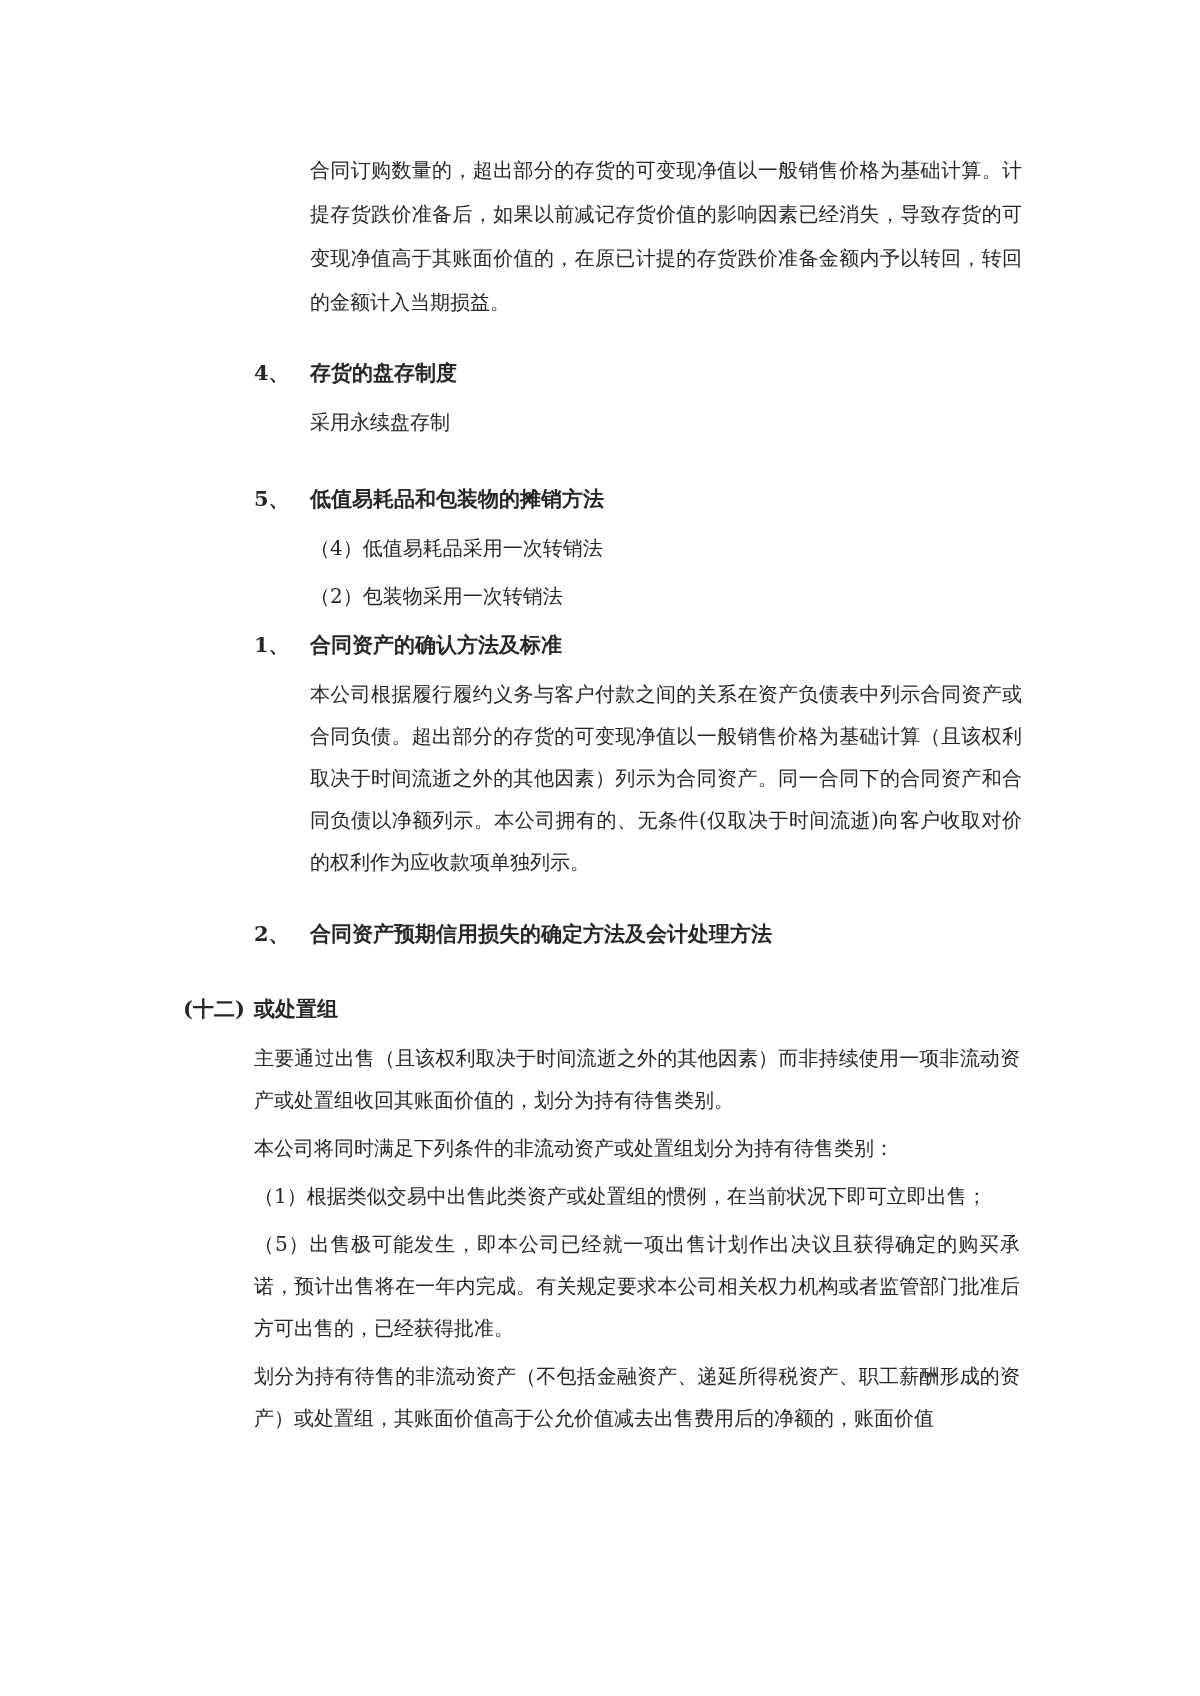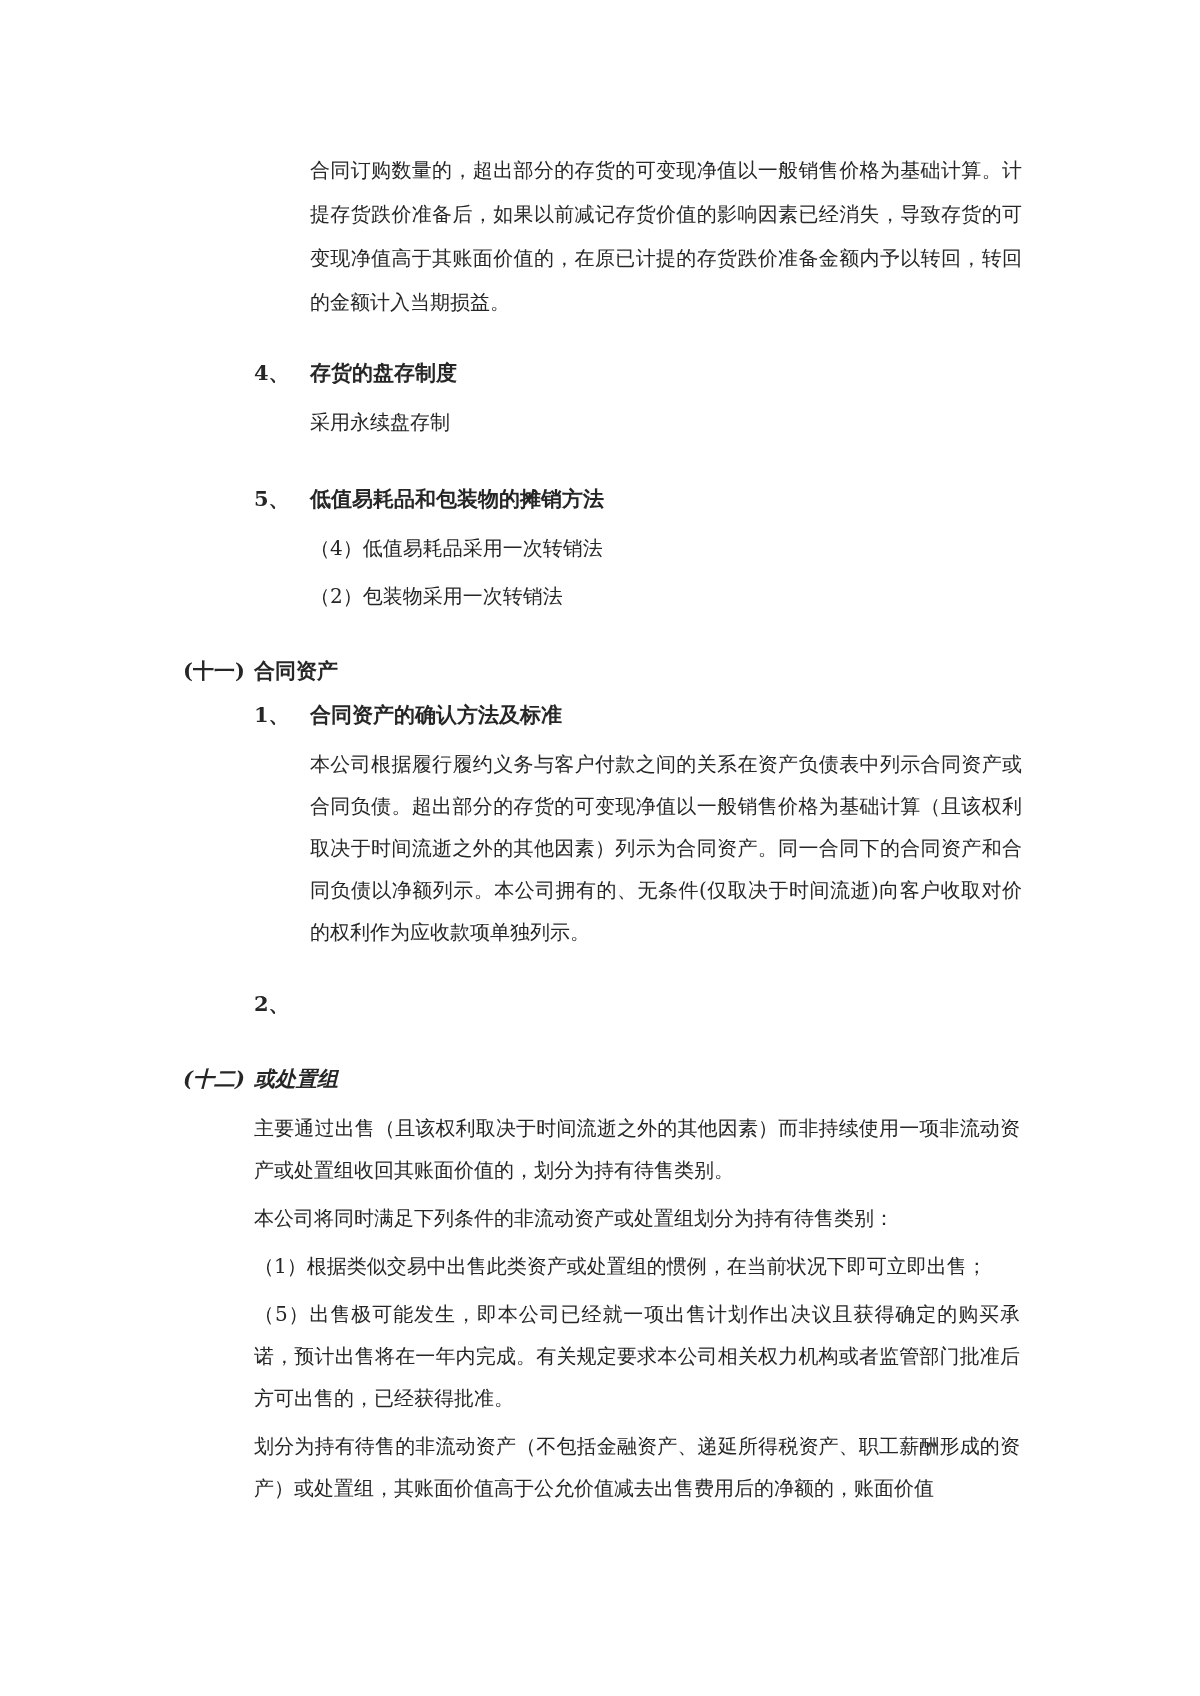--- a/index.html
+++ b/index.html
@@ -36,21 +36,21 @@
     margin: 0;
   }
   .lvl1 { margin-left: 183px; }            
   .lvl1 .marker { width: 71px; flex: none; }
   .lvl2 { margin-left: 254px; }            
   .lvl2 .num { width: 56px; flex: none; }
   .mt-sec4 { margin-top: 27px; }
   .mt-sec5 { margin-top: 34px; }
   .mt-s11  { margin-top: 32px; }
   .mt-sub2 { margin-top: 29px; }
-  .mt-s12  { margin-top: 31px; font-style: italic; }
+  .mt-s12  { margin-top: 31px; }
 </style>
 </head>
 <body>
 
 <div class="page">
 
   <p class="body-text intro indent-2">合同订购数量的，超出部分的存货的可变现净值以一般销售价格为基础计算。计提存货跌价准备后，如果以前减记存货价值的影响因素已经消失，导致存货的可变现净值高于其账面价值的，在原已计提的存货跌价准备金额内予以转回，转回的金额计入当期损益。</p>
 
   <div class="hrow lvl2 mt-sec4">
     <span class="num">4、</span>
@@ -58,33 +58,30 @@
   </div>
   <p class="body-text indent-2">采用永续盘存制</p>
 
   <div class="hrow lvl2 mt-sec5">
     <span class="num">5、</span>
     <span>低值易耗品和包装物的摊销方法</span>
   </div>
   <p class="body-text indent-2">（4）低值易耗品采用一次转销法</p>
   <p class="body-text indent-2">（2）包装物采用一次转销法</p>
 
-  <div class="hrow lvl1 mt-s11">
-    <span class="marker">(十一)</span>
-    <span>合同资产</span>
-  </div>
 
   <div class="hrow lvl2">
     <span class="num">1、</span>
     <span>合同资产的确认方法及标准</span>
   </div>
   <p class="body-text indent-2">本公司根据履行履约义务与客户付款之间的关系在资产负债表中列示合同资产或合同负债。超出部分的存货的可变现净值以一般销售价格为基础计算（且该权利取决于时间流逝之外的其他因素）列示为合同资产。同一合同下的合同资产和合同负债以净额列示。本公司拥有的、无条件(仅取决于时间流逝)向客户收取对价的权利作为应收款项单独列示。</p>
 
   <div class="hrow lvl2 mt-sub2">
     <span class="num">2、</span>
+    <span>合同资产预期信用损失的确定方法及会计处理方法</span>
   </div>
 
   <div class="hrow lvl1 mt-s12">
     <span class="marker">(十二)</span>
     <span>或处置组</span>
   </div>
   <p class="body-text indent-1">主要通过出售（且该权利取决于时间流逝之外的其他因素）而非持续使用一项非流动资产或处置组收回其账面价值的，划分为持有待售类别。</p>
   <p class="body-text indent-1">本公司将同时满足下列条件的非流动资产或处置组划分为持有待售类别：</p>
   <p class="body-text indent-1">（1）根据类似交易中出售此类资产或处置组的惯例，在当前状况下即可立即出售；</p>
   <p class="body-text indent-1">（5）出售极可能发生，即本公司已经就一项出售计划作出决议且获得确定的购买承诺，预计出售将在一年内完成。有关规定要求本公司相关权力机构或者监管部门批准后方可出售的，已经获得批准。</p>

